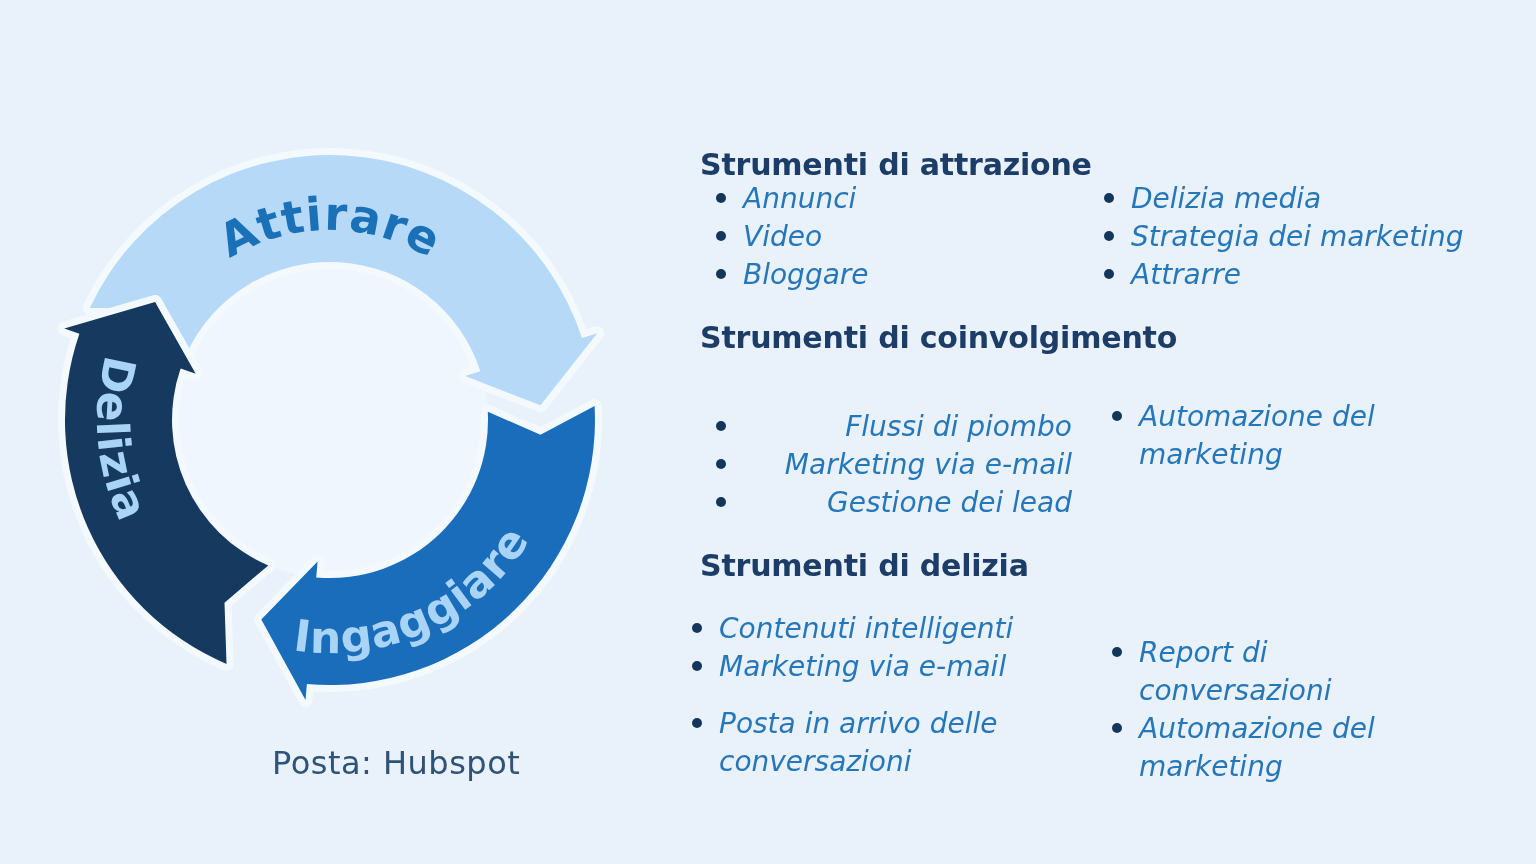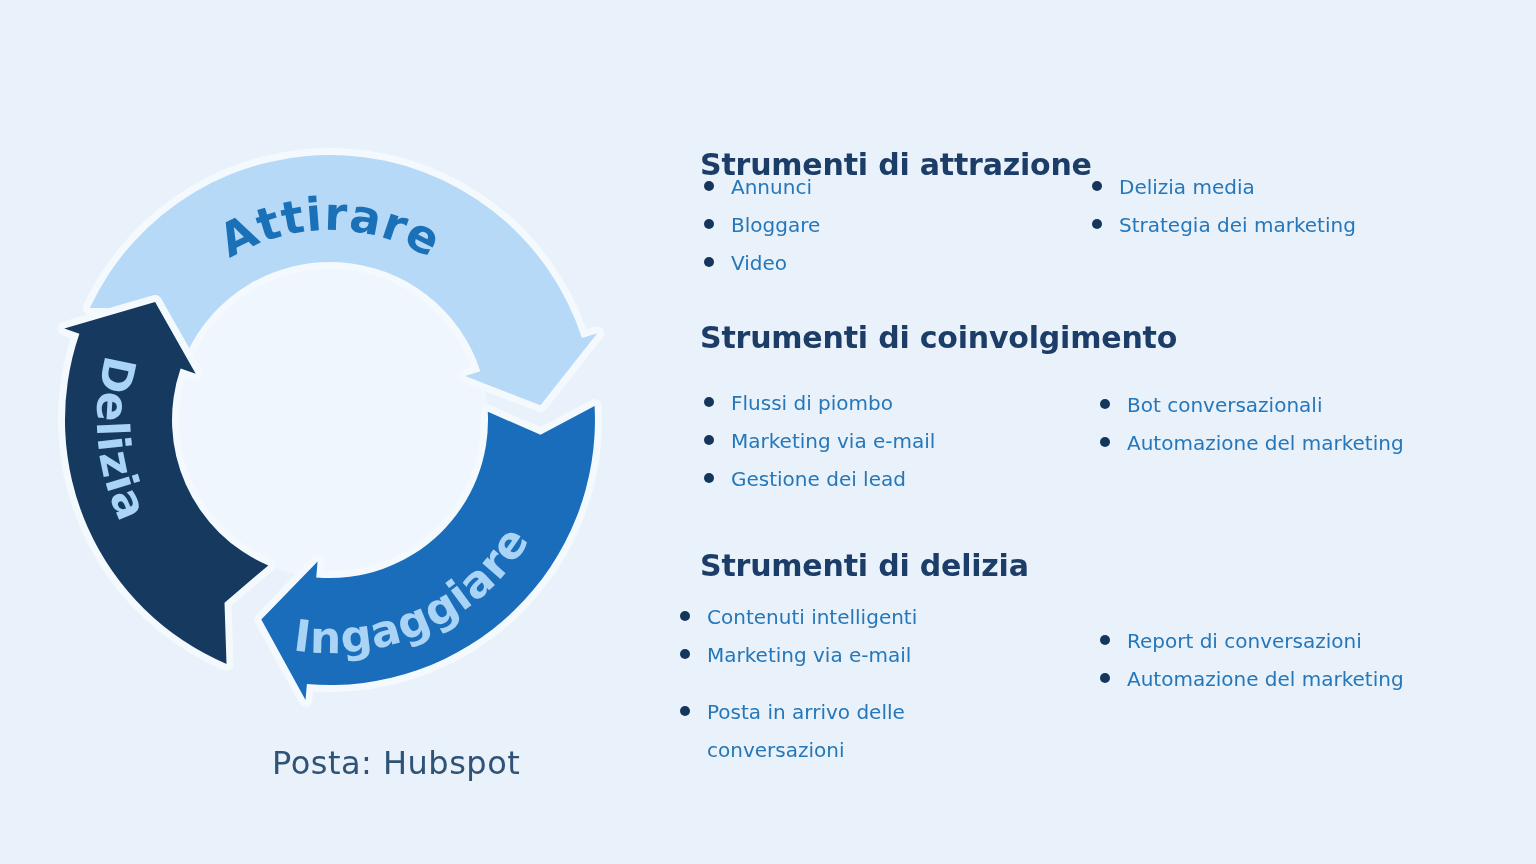--- a/index.html
+++ b/index.html
@@ -28,31 +28,31 @@
   }
 
   
   .sec-title{
     position:absolute;left:700px;
     font-size:30px;font-weight:bold;color:#1C3D68;letter-spacing:-0.2px;
   }
   .t1{top:124px;margin-top:23px;} .t2{top:320px;} .t3{top:548px;}
 
   ul.tools{
-    position:absolute;list-style:none;margin:0;padding:0;
-    font-size:20px;line-height:38px;color:#2577BA;
+    position:absolute;list-style:none;margin:12px;padding:0;
+    font-size:28px;line-height:38px;color:#2577BA;font-style:italic;
   }
   ul.tools li{position:relative;padding-left:31px;}
   ul.tools .dot{
     position:absolute;left:4px;top:13px;width:10px;height:10px;
     border-radius:50%;background:#14365C;
   }
   .c1a{left:700px;top:168px;width:350px;}
   .c1b{left:1088px;top:168px;width:400px;}
-  .c2a{left:700px;top:384px;width:360px;}
+  .c2a{left:700px;top:396px;width:360px;text-align:right;}
   .c2b{left:1096px;top:386px;width:332px;}
   .c3a{left:676px;top:598px;width:330px;}
   .c3b{left:1096px;top:622px;width:334px;}
   .c3a li:nth-child(3){margin-top:19px;}
 </style>
 </head>
 <body>
 
 <div class="stage">
 
@@ -84,36 +84,36 @@
     <text class="arcText curved">
       <textPath href="#tpEngage" startOffset="50%" text-anchor="middle">Ingaggiare</textPath>
     </text>
   </svg>
 
   <div class="source">Posta: Hubspot</div>
 
   <div class="sec-title t1">Strumenti di attrazione</div>
   <ul class="tools c1a">
       <li><span class="dot"></span><span>Annunci</span></li>
+      <li><span class="dot"></span><span>Video</span></li>
       <li><span class="dot"></span><span>Bloggare</span></li>
-      <li><span class="dot"></span><span>Video</span></li>
     </ul>
   <ul class="tools c1b">
       <li><span class="dot"></span><span>Delizia media</span></li>
       <li><span class="dot"></span><span>Strategia dei marketing</span></li>
+      <li><span class="dot"></span><span>Attrarre</span></li>
     </ul>
 
   <div class="sec-title t2">Strumenti di coinvolgimento</div>
   <ul class="tools c2a">
       <li><span class="dot"></span><span>Flussi di piombo</span></li>
       <li><span class="dot"></span><span>Marketing via e-mail</span></li>
       <li><span class="dot"></span><span>Gestione dei lead</span></li>
     </ul>
   <ul class="tools c2b">
-      <li><span class="dot"></span><span>Bot conversazionali</span></li>
       <li><span class="dot"></span><span>Automazione del marketing</span></li>
     </ul>
 
   <div class="sec-title t3">Strumenti di delizia</div>
   <ul class="tools c3a">
       <li><span class="dot"></span><span>Contenuti intelligenti</span></li>
       <li><span class="dot"></span><span>Marketing via e-mail</span></li>
       <li><span class="dot"></span><span>Posta in arrivo delle conversazioni</span></li>
     </ul>
   <ul class="tools c3b">

